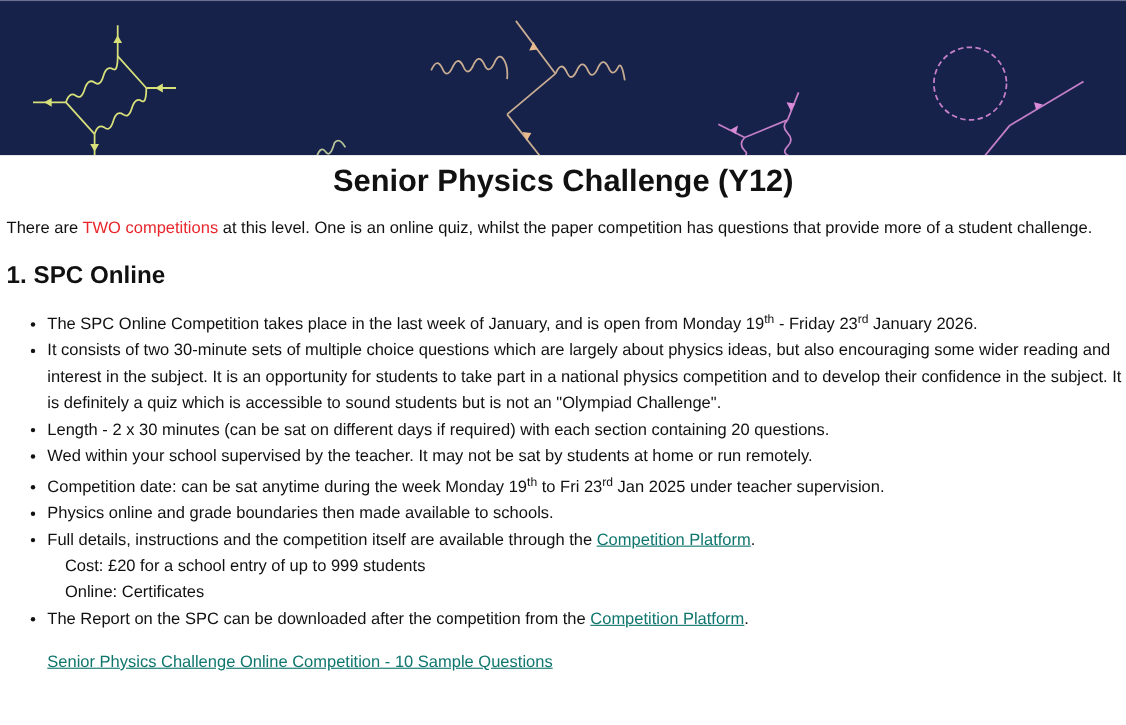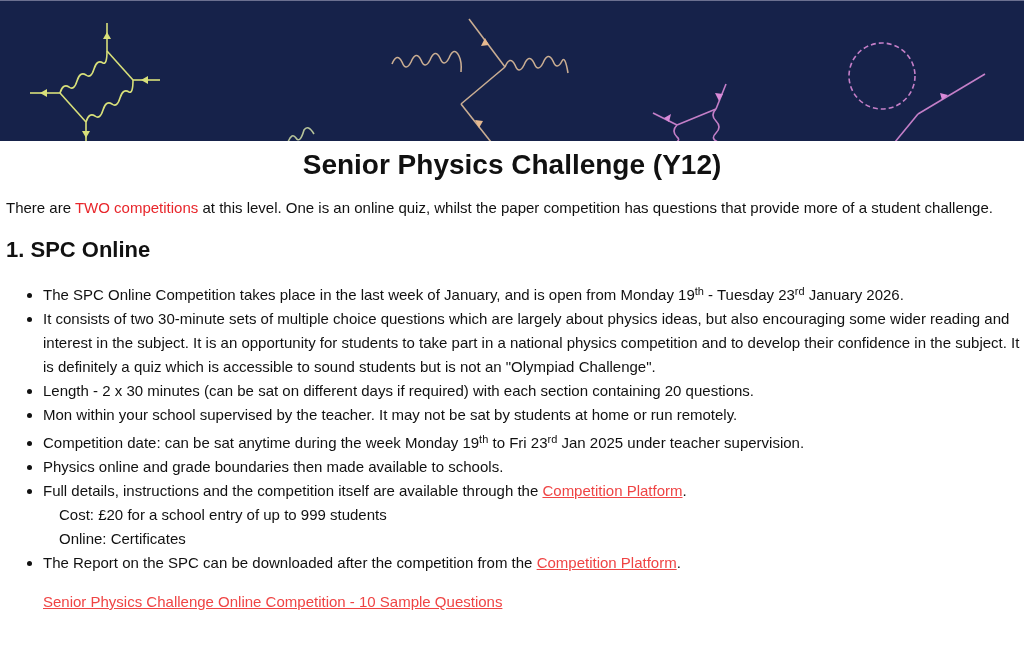--- a/index.html
+++ b/index.html
@@ -8,21 +8,21 @@
   .banner svg { position: absolute; left: 0; top: 0; }
   .page-title { margin: 0; padding-top: 7px; text-align: center; font-size: 28px; font-weight: bold; line-height: 34px; color: #111111; }
   .intro { margin: 14px 0 0 6px; font-size: 15px; line-height: 24px; }
   .intro .red { color: #e8262b; font-weight: normal; }
   .section-heading { margin: 16px 0 0 6px; font-size: 22px; font-weight: bold; line-height: 28px; }
   ul.bullets { margin: 19px 0 0 0; padding-left: 43px; font-size: 15px; line-height: 24px; }
   ul.bullets li { margin: 0; padding: 0; }
   ul.bullets li.nobullet { list-style: none; margin-left: 16px; }
   ul.bullets sup { font-size: 11px; line-height: 0; vertical-align: 5px; }
   b { font-weight: normal; }
-  a.link { color: #ef4444; }
+  a.link { color: #0f766e; }
   .sample-link { display: block; margin: 15px 0 0 43px; font-size: 15px; line-height: 24px; }
 </style>
 </head>
 <body>
 
 <div class="banner">
   <svg width="1024" height="141" viewBox="0 0 1024 141">
 
     <g stroke="#d8e07a" stroke-width="1.6" fill="none">
       <line x1="107" y1="22" x2="107" y2="50"></line>
@@ -81,27 +81,27 @@
 
 <h1 class="page-title">Senior Physics Challenge (Y12)</h1>
 
 <div class="intro">
   <div><span>There are </span><span class="red">TWO competitions</span><span> at this level. One is an online quiz, whilst the paper competition has questions that provide more of a student challenge.</span></div>
 </div>
 
 <h2 class="section-heading">1. SPC Online</h2>
 
 <ul class="bullets">
-  <li><span>The </span><b>SPC Online Competition</b><span> takes place in the last week of January, and is open from </span><b><span>Monday 19</span><sup>th</sup><span> - Tuesday 23</span><sup>rd</sup><span> January 2026</span></b><span>.</span></li>
+  <li><span>The </span><b>SPC Online Competition</b><span> takes place in the last week of January, and is open from </span><b><span>Monday 19</span><sup>th</sup><span> - Friday 23</span><sup>rd</sup><span> January 2026</span></b><span>.</span></li>
 
   <li><span>It consists of two 30-minute sets of multiple choice questions which are largely about physics ideas, but also encouraging some wider reading and interest in the subject. It is an opportunity for students to take part in a national physics competition and to develop their confidence in the subject. It is definitely a </span><b>quiz</b><span> which is accessible to sound students but is not an "Olympiad Challenge".</span></li>
 
   <li>Length - 2 x 30 minutes (can be sat on different days if required) with each section containing 20 questions.</li>
 
-  <li>Mon within your school supervised by the teacher. It may not be sat by students at home or run remotely.</li>
+  <li>Wed within your school supervised by the teacher. It may not be sat by students at home or run remotely.</li>
 
   <li style="margin-top:4px;"><b>Competition date:</b><span> can be sat anytime during the week Monday 19</span><sup>th</sup><span> to Fri 23</span><sup>rd</sup><span> Jan 2025 under teacher supervision.</span></li>
 
   <li>Physics online and grade boundaries then made available to schools.</li>
 
   <li><span>Full details, instructions and the competition itself are available through the </span><a class="link" href="#">Competition Platform</a><span>.</span></li>
 
   <li class="nobullet"><b>Cost:</b><span> £20 for a school entry of up to 999 students</span></li>
 
   <li class="nobullet"><b>Online:</b><span> Certificates</span></li>

